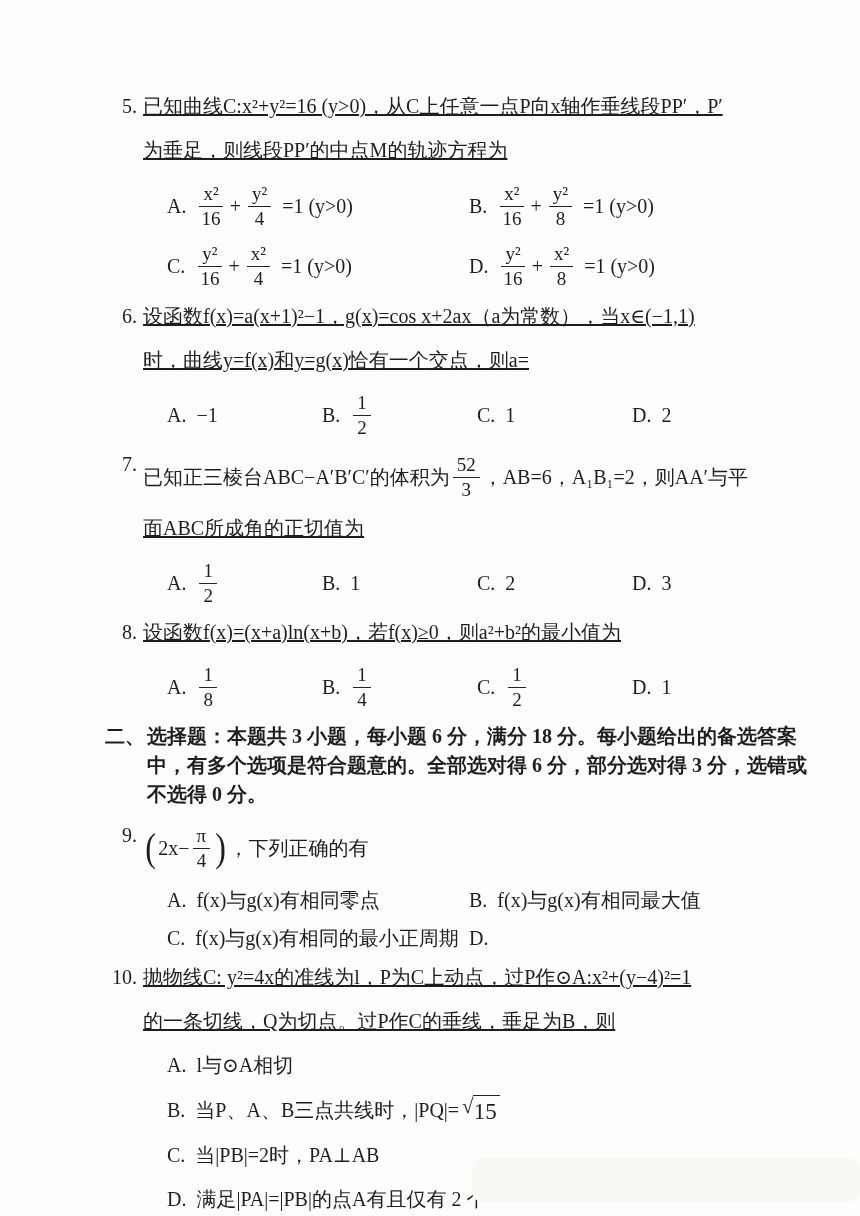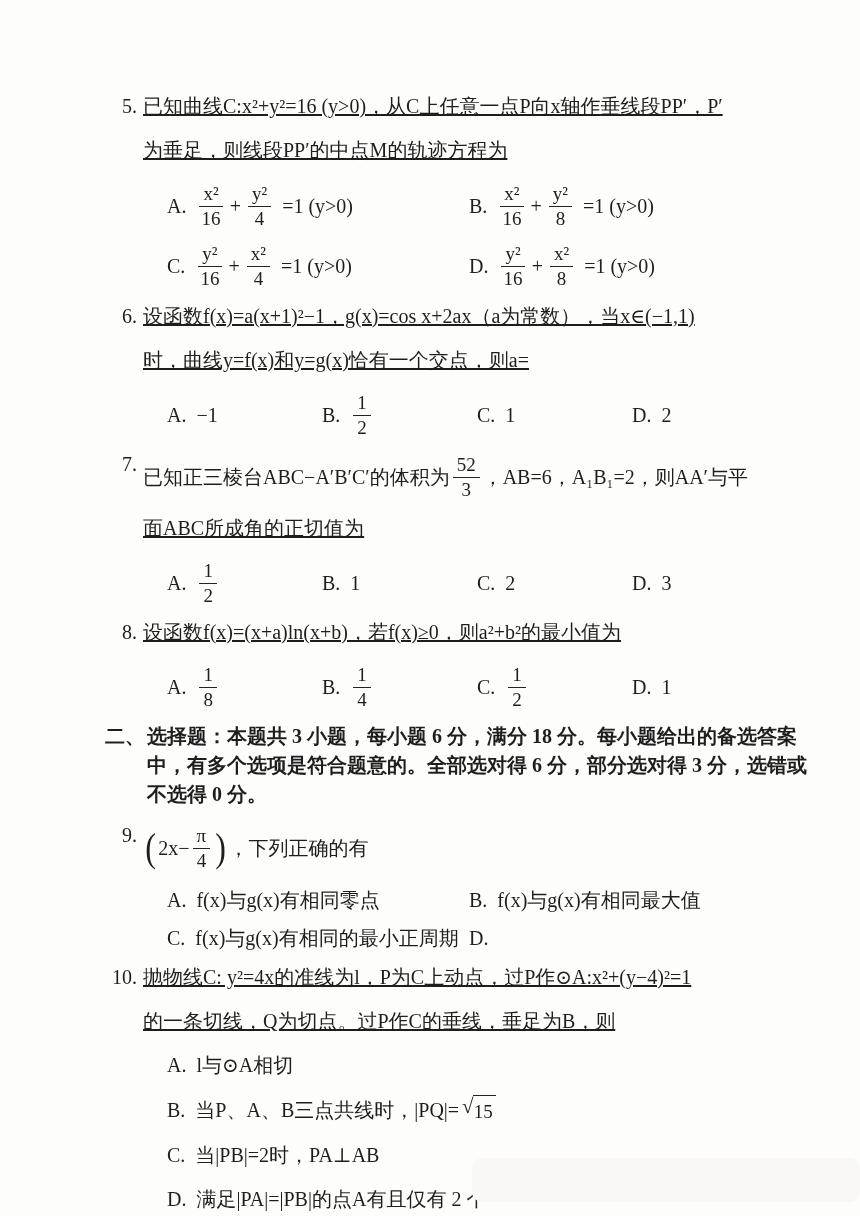--- a/index.html
+++ b/index.html
@@ -44,21 +44,21 @@
   .sec-label { flex:0 0 42px; font-size:20px; line-height:29px; }
   .sec-body { flex:1; min-width:0; }
   .hline { font-size:20px; line-height:29px; white-space:nowrap;font-family:Liberation Serif, serif; }
 
   .optlines { padding-left:24px; }
   .optline { display:flex; align-items:center; font-size:20px; line-height:29px;
              margin-bottom:15px; white-space:nowrap; }
 
   .sqrt { display:inline-flex; align-items:flex-start; margin-left:3px; }
   .sqrtsym { font-size:21px; line-height:1.05; }
-  .radicand { border-top:1.5px solid #222; padding:1px 3px 0 1px; margin-left:-1px; font-size:19px; }
+  .radicand { border-top:1.5px solid #222; padding:1px 3px 0 1px; margin-left:-1px; font-size:23px; }
 
   .watermark { position:absolute; left:472px; top:1158px; width:388px; height:44px;
                background:#f9f8f5; border-radius:10px; }
 </style>
 </head>
 <body>
 
 <div class="page">
   <main class="content">
 

